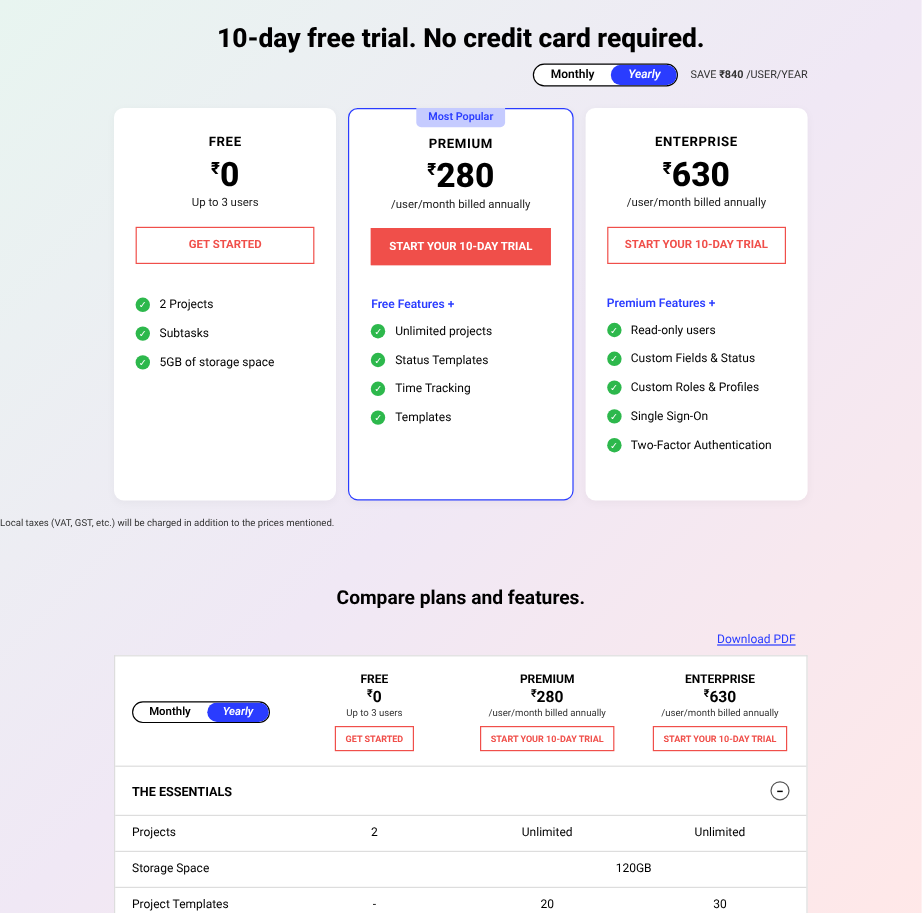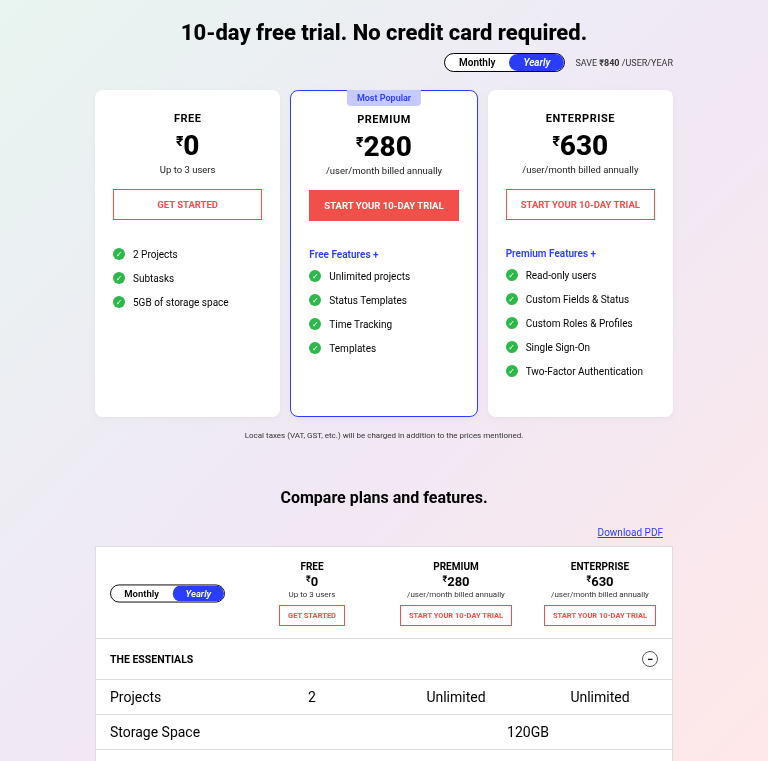--- a/index.html
+++ b/index.html
@@ -128,21 +128,21 @@
   background: #2db84c;
   border-radius: 50%;
   display: inline-flex;
   align-items: center;
   justify-content: center;
   color: #fff;
   font-size: 8px;
   flex-shrink: 0;
 }
 .tax-note {
-  text-align: center;
+  text-align: left;
   font-size: 8px;
   color: #333;
   margin-top: 14px;
 }
 h2 {
   text-align: center;
   font-size: 16px;
   font-weight: 700;
   margin: 48px 0 14px;
 }
@@ -213,21 +213,21 @@
   cursor: pointer;
   line-height: 1;
 }
 .compare-row {
   display: flex;
   border-bottom: 1px solid #ddd;
 }
 .compare-row .col {
   flex: 1;
   padding: 9px 14px;
-  font-size: 14px;
+  font-size: 10px;
   text-align: center;
 }
 .compare-row .col:first-child { text-align: left; }
 </style>
 </head>
 <body>
 
 <div class="container">
   <h1>10-day free trial. No credit card required.</h1>
 

